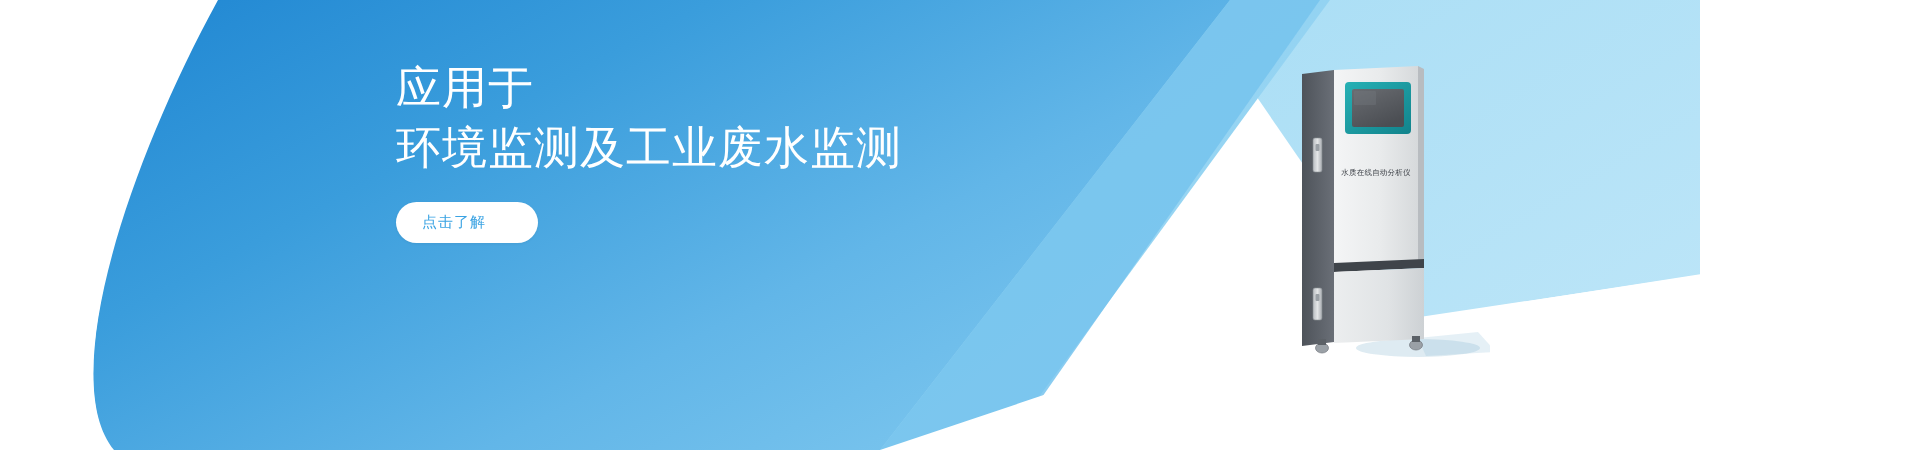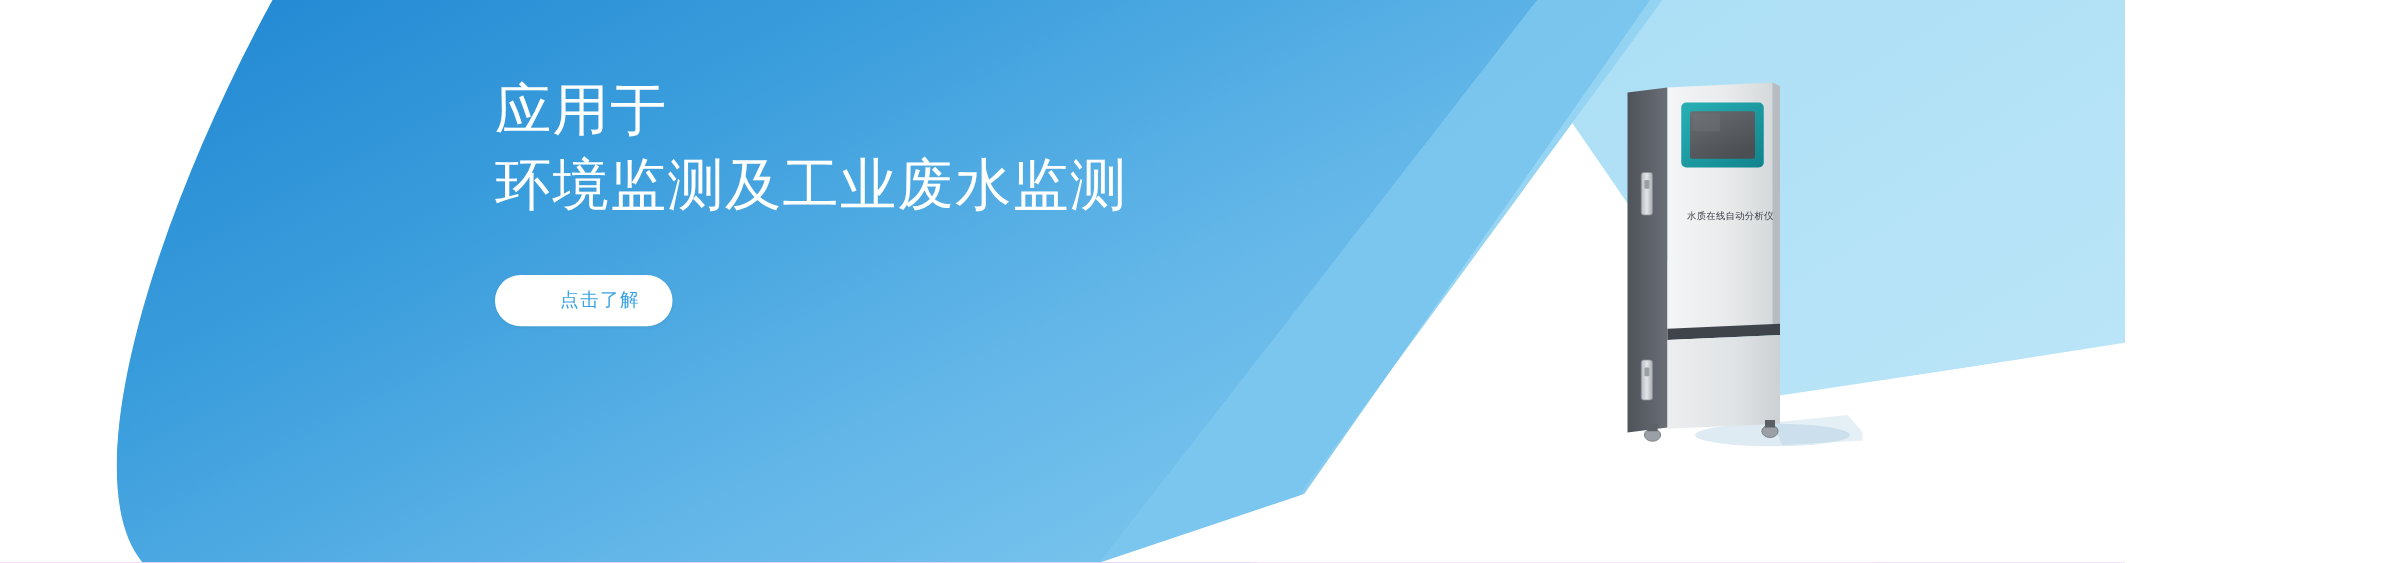--- a/index.html
+++ b/index.html
@@ -9,21 +9,21 @@
   }
   body {
     font-family: "Liberation Sans", "DejaVu Sans", sans-serif;
   }
 
   #banner {
     position: relative;
     width: 1700px;
     height: 450px;
     overflow: hidden;
-    background: #d946ef;
+    background: #ec4899;
   }
 
   
   .bg-svg {
     position: absolute;
     inset: 0;
     width: 1920px;
     height: 450px;
     display: block;
   }
@@ -56,25 +56,25 @@
     padding-top: 29px;
     color: #f2f9fd;
     font-size: 21px;
     letter-spacing: 0.5px;
     line-height: 1.4;
     white-space: nowrap;
   }
 
   .cta {
     display: inline-block;
-    margin-top: 42px;
+    margin-top: 24px;
     min-width: 142px;
     padding: 11px 26px;
     box-sizing: border-box;
-    text-align: right;
+    text-align: left;
     background: #ffffff;
     color: #3aa3e3;
     font-size: 15px;
     letter-spacing: 1px;
     border: none;
     border-radius: 22px;
     cursor: pointer;
     font-family: inherit;
     box-shadow: 0 1px 3px rgba(0,0,0,0.06);
   }
@@ -88,21 +88,21 @@
     height: 320px;
     z-index: 6;
   }
   .product svg { display: block; }
 
   .device-label {
     position: absolute;
     left: 1333px;
     top: 168px;
     width: 86px;
-    text-align: right;
+    text-align: center;
     font-size: 7.5px;
     color: #3b3f45;
     letter-spacing: 0.2px;
     z-index: 7;
     font-family: "DejaVu Sans", sans-serif;
     white-space: nowrap;
   }
 </style>
 </head>
 <body>

